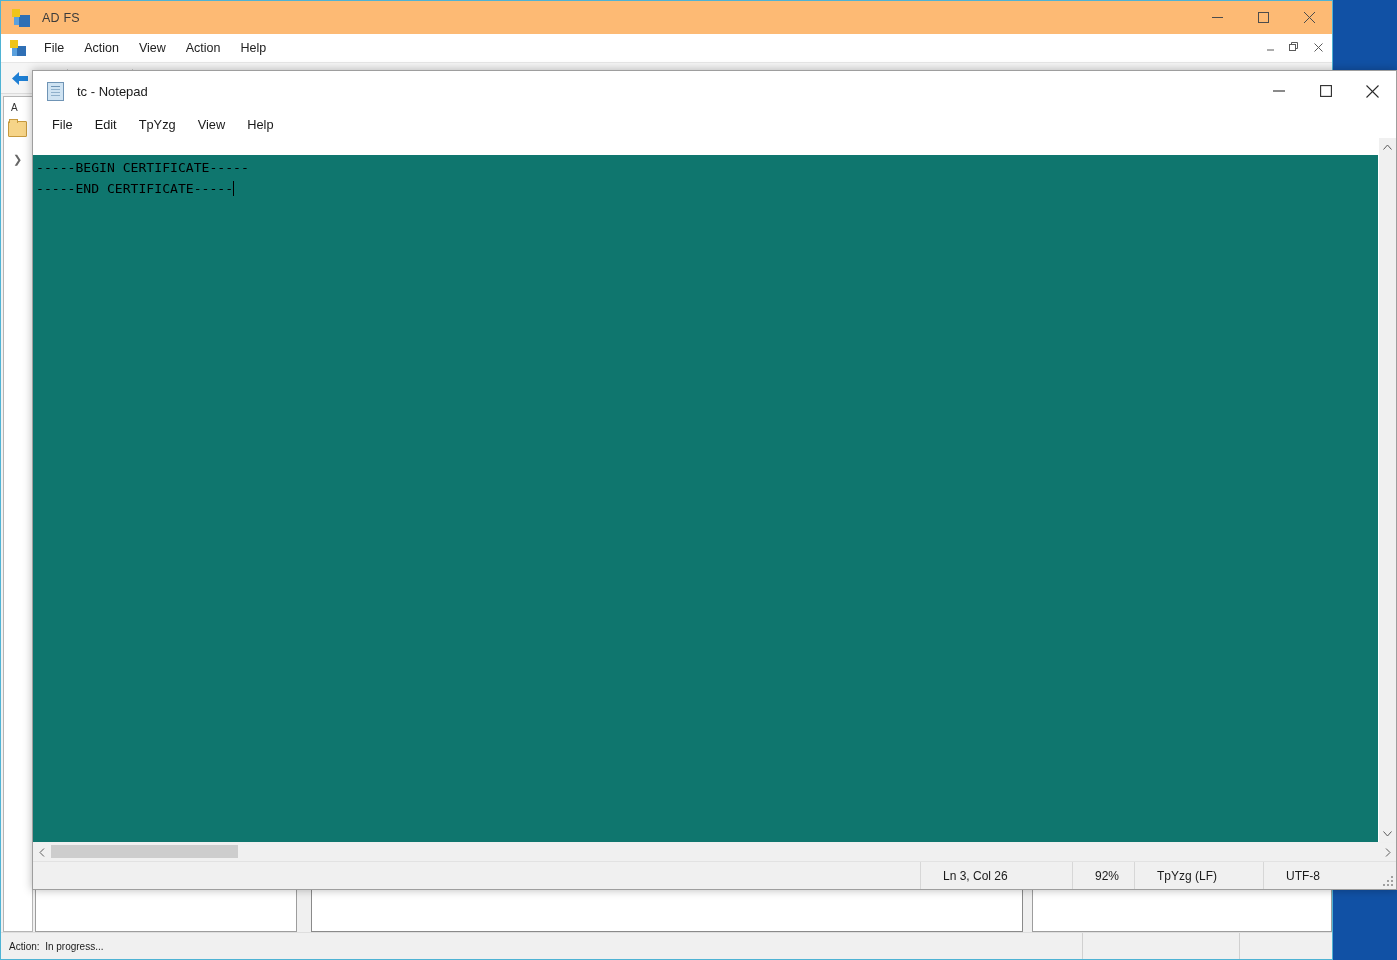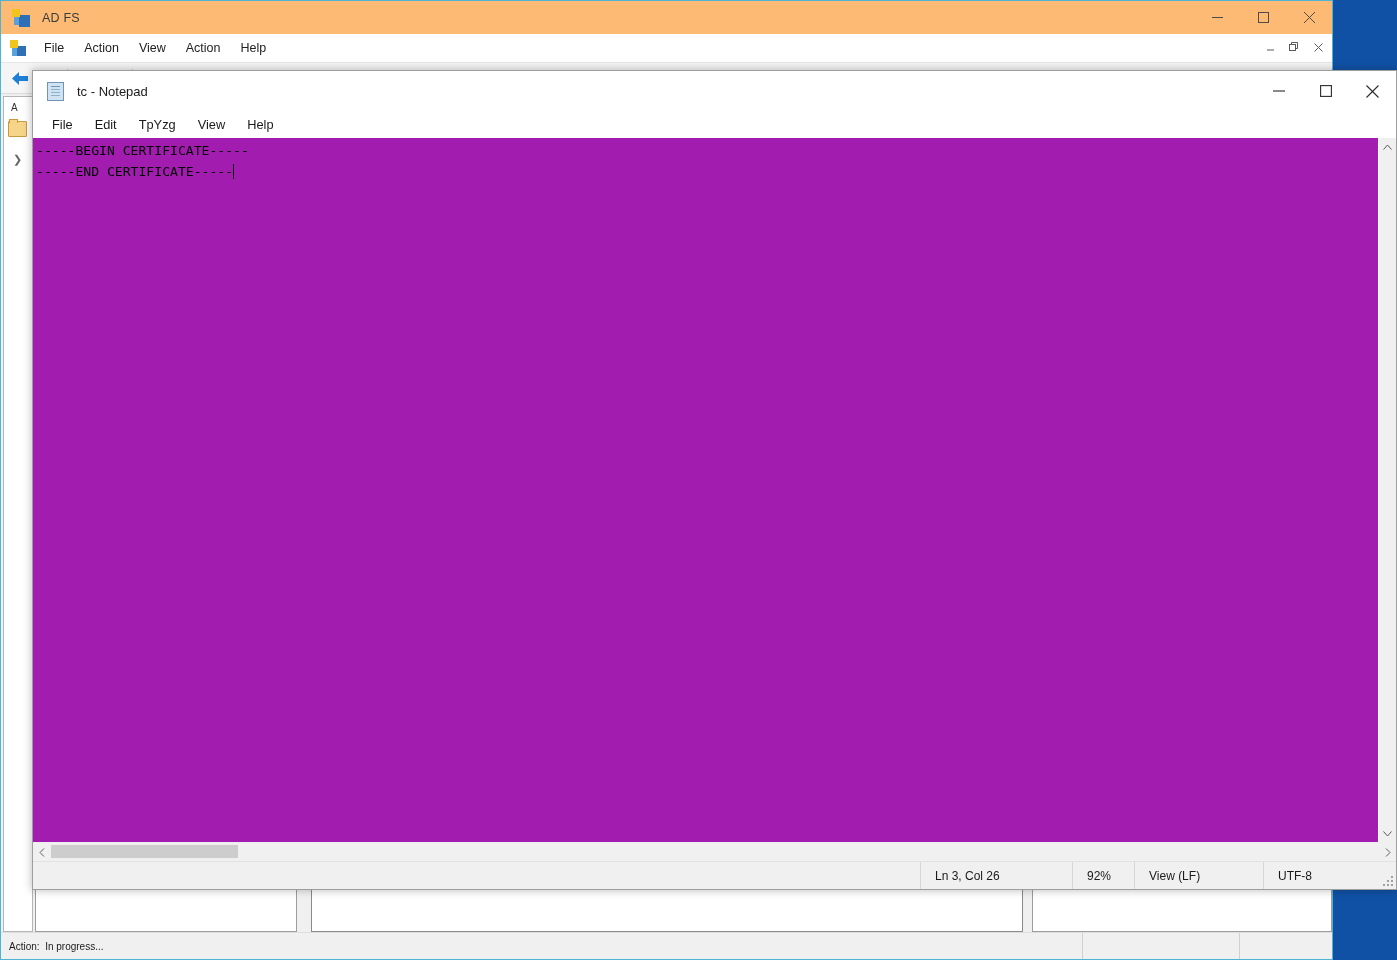--- a/index.html
+++ b/index.html
@@ -268,25 +268,26 @@
   }
 
   .np-editor-wrap {
     flex: 1 1 auto;
     position: relative;
     display: flex;
     min-height: 0;
   }
   .np-text {
     flex: 1 1 auto;
-    background: #a21caf;
+    background: #0f766e;
     overflow: hidden;
     padding: 3px 0 0 3px;
     box-sizing: border-box;
     position: relative;
+    margin-top: 17px;
   }
   .np-line {
     font-family: "DejaVu Sans Mono", "Liberation Mono", monospace;
     font-size: 13.1px;
     line-height: 20.5px;
     color: #000000;
     white-space: pre;
     letter-spacing: 0px;
   }
   .caret {
@@ -347,21 +348,21 @@
     align-items: stretch;
     flex: 0 0 auto;
     font-size: 12px;
     color: #1a1a1a;
   }
   .np-sb-spacer { flex: 1 1 auto; }
   .np-sb-cell {
     display: flex;
     align-items: center;
     border-left: 1px solid #d7d7d7;
-    padding-left: 14px;
+    padding-left: 22px;
     box-sizing: border-box;
   }
   .np-sb-cell.pos  { width: 152px; }
   .np-sb-cell.zoom { width: 62px; }
   .np-sb-cell.eol  { width: 129px; }
   .np-sb-cell.enc  { width: 116px; }
   .np-grip {
     width: 14px;
     display:flex;
     align-items:flex-end;
@@ -595,21 +596,21 @@
         <svg width="6" height="9" viewBox="0 0 6 9">
             <polyline points="1,0.5 5,4.5 1,8.5" fill="none" stroke="currentColor"></polyline>
           </svg>
       </div>
     </div>
 
     <div class="np-statusbar">
       <div class="np-sb-spacer"></div>
       <div class="np-sb-cell pos">Ln 3, Col 26</div>
       <div class="np-sb-cell zoom">92%</div>
-      <div class="np-sb-cell eol">View (LF)</div>
+      <div class="np-sb-cell eol">TpYzg (LF)</div>
       <div class="np-sb-cell enc">UTF-8</div>
       <div class="np-grip">
           <i></i>
         </div>
     </div>
   </div>
 
 </div>
 
 </body></html>

